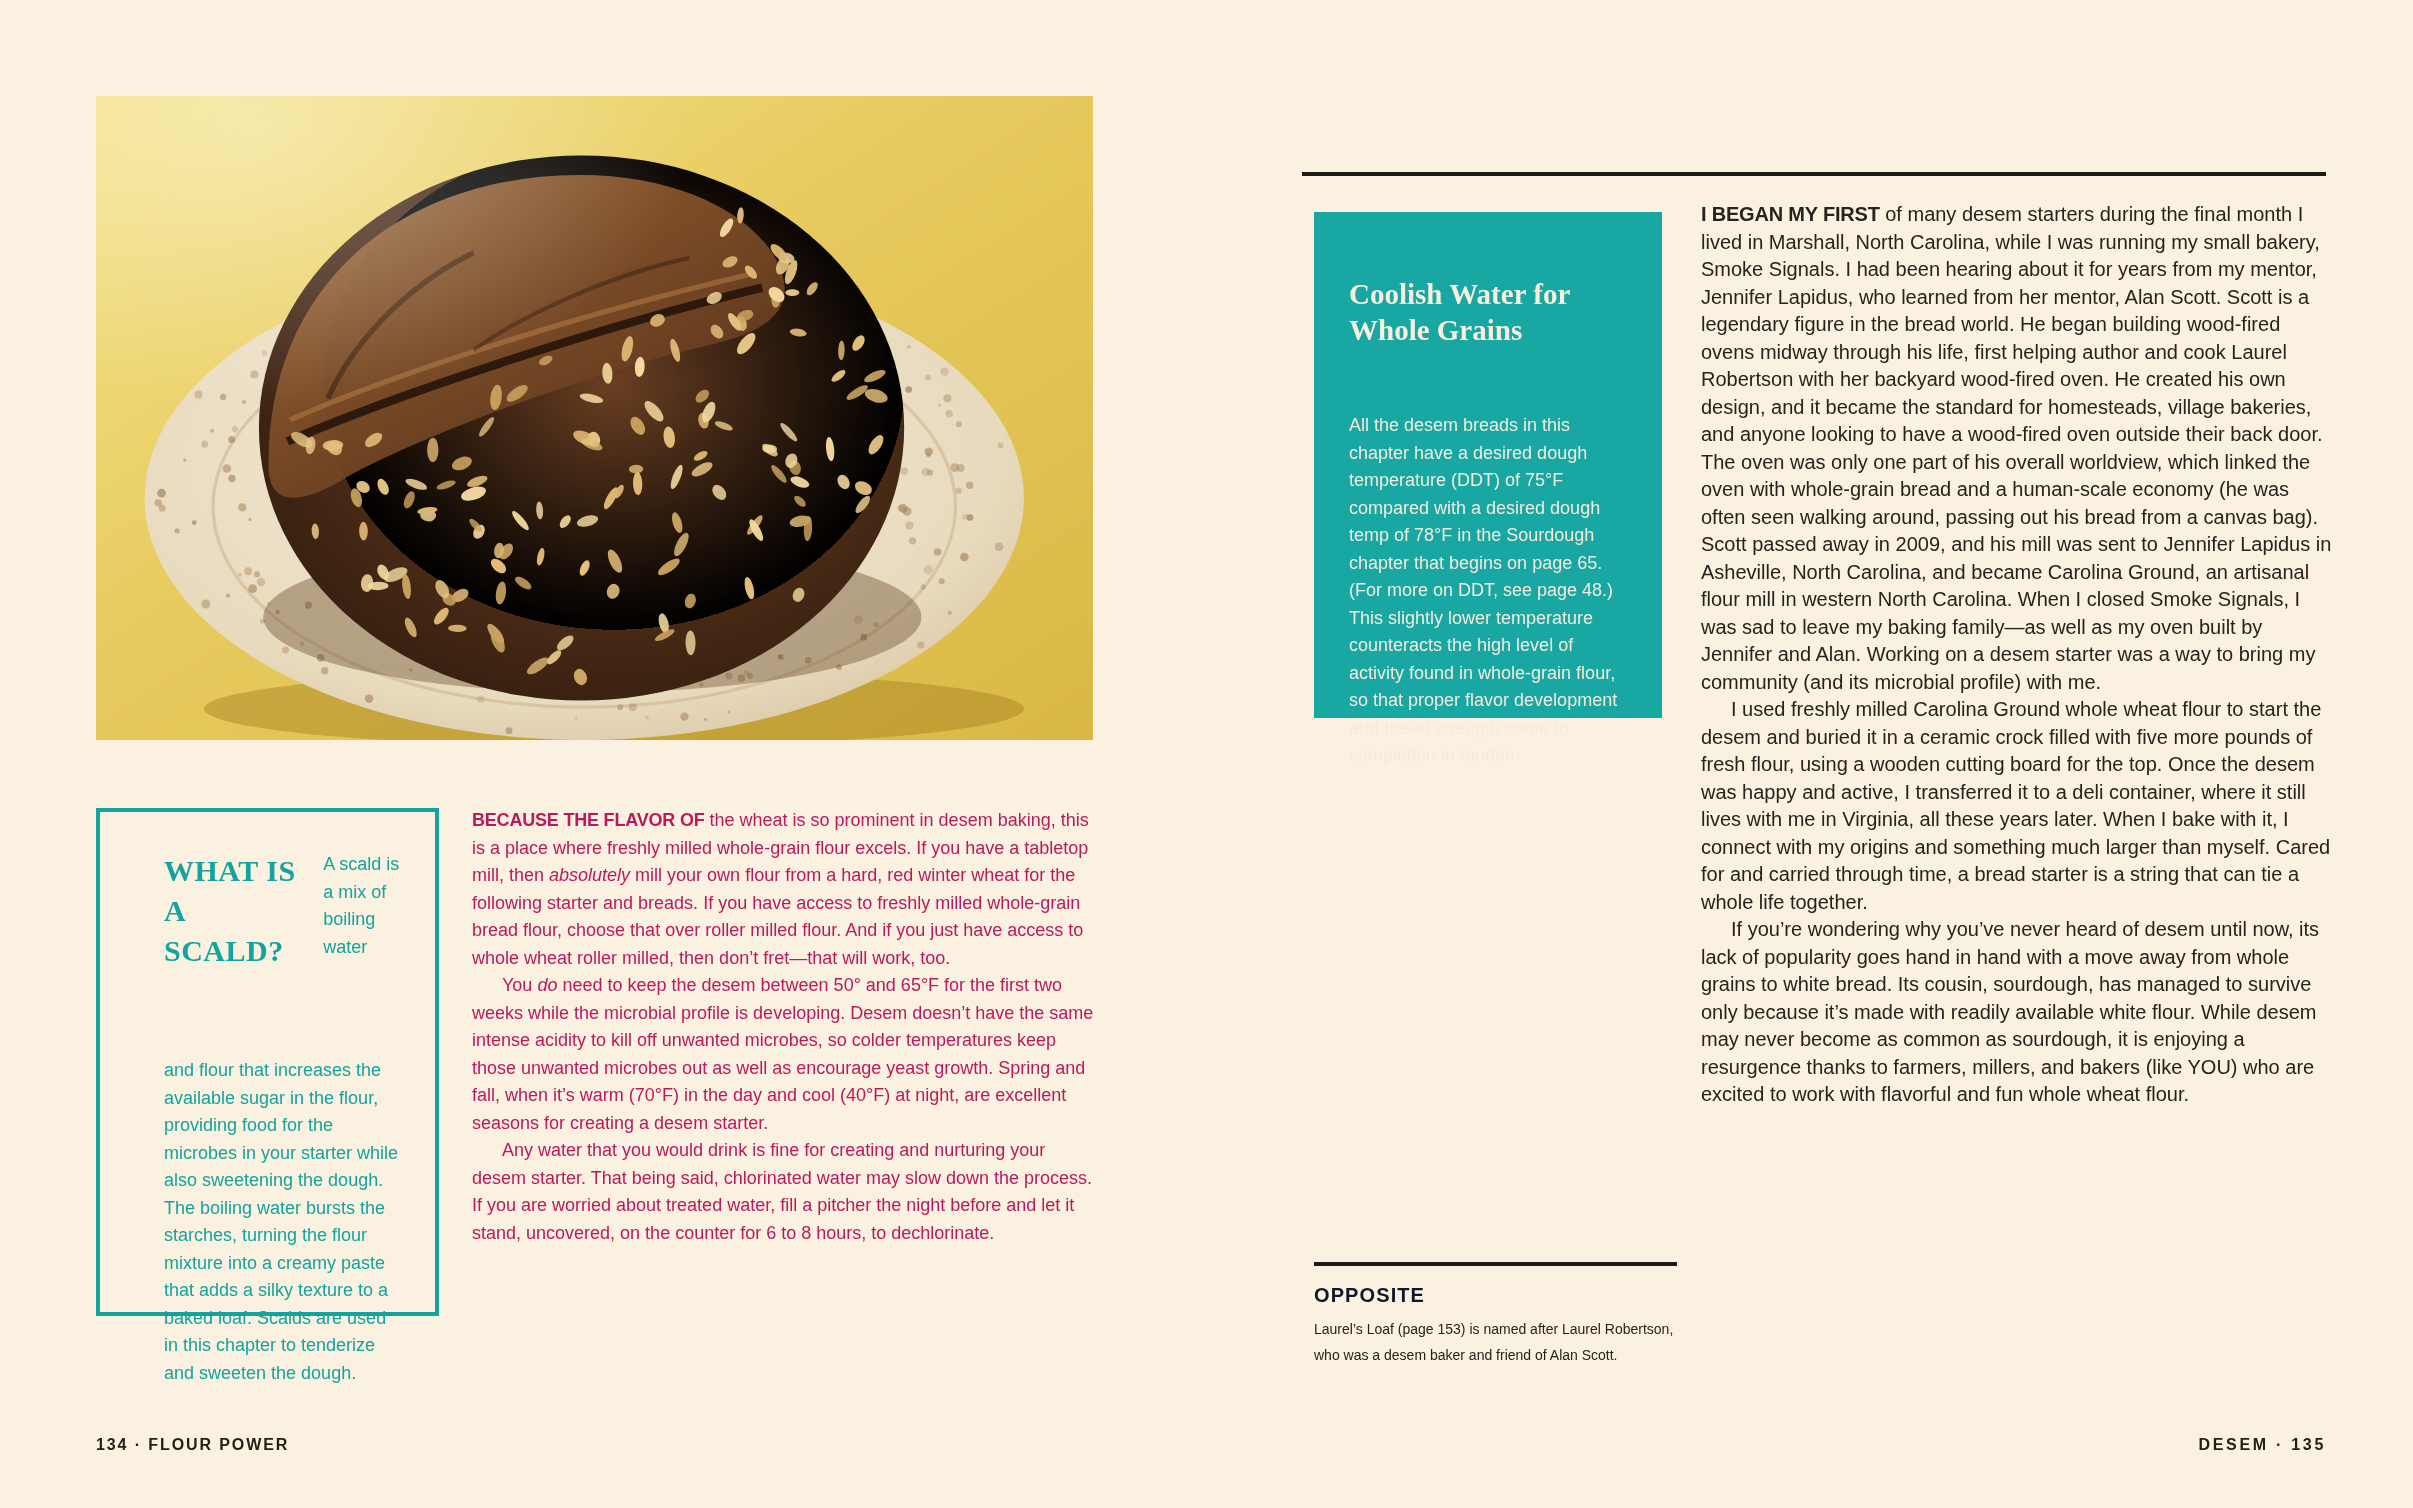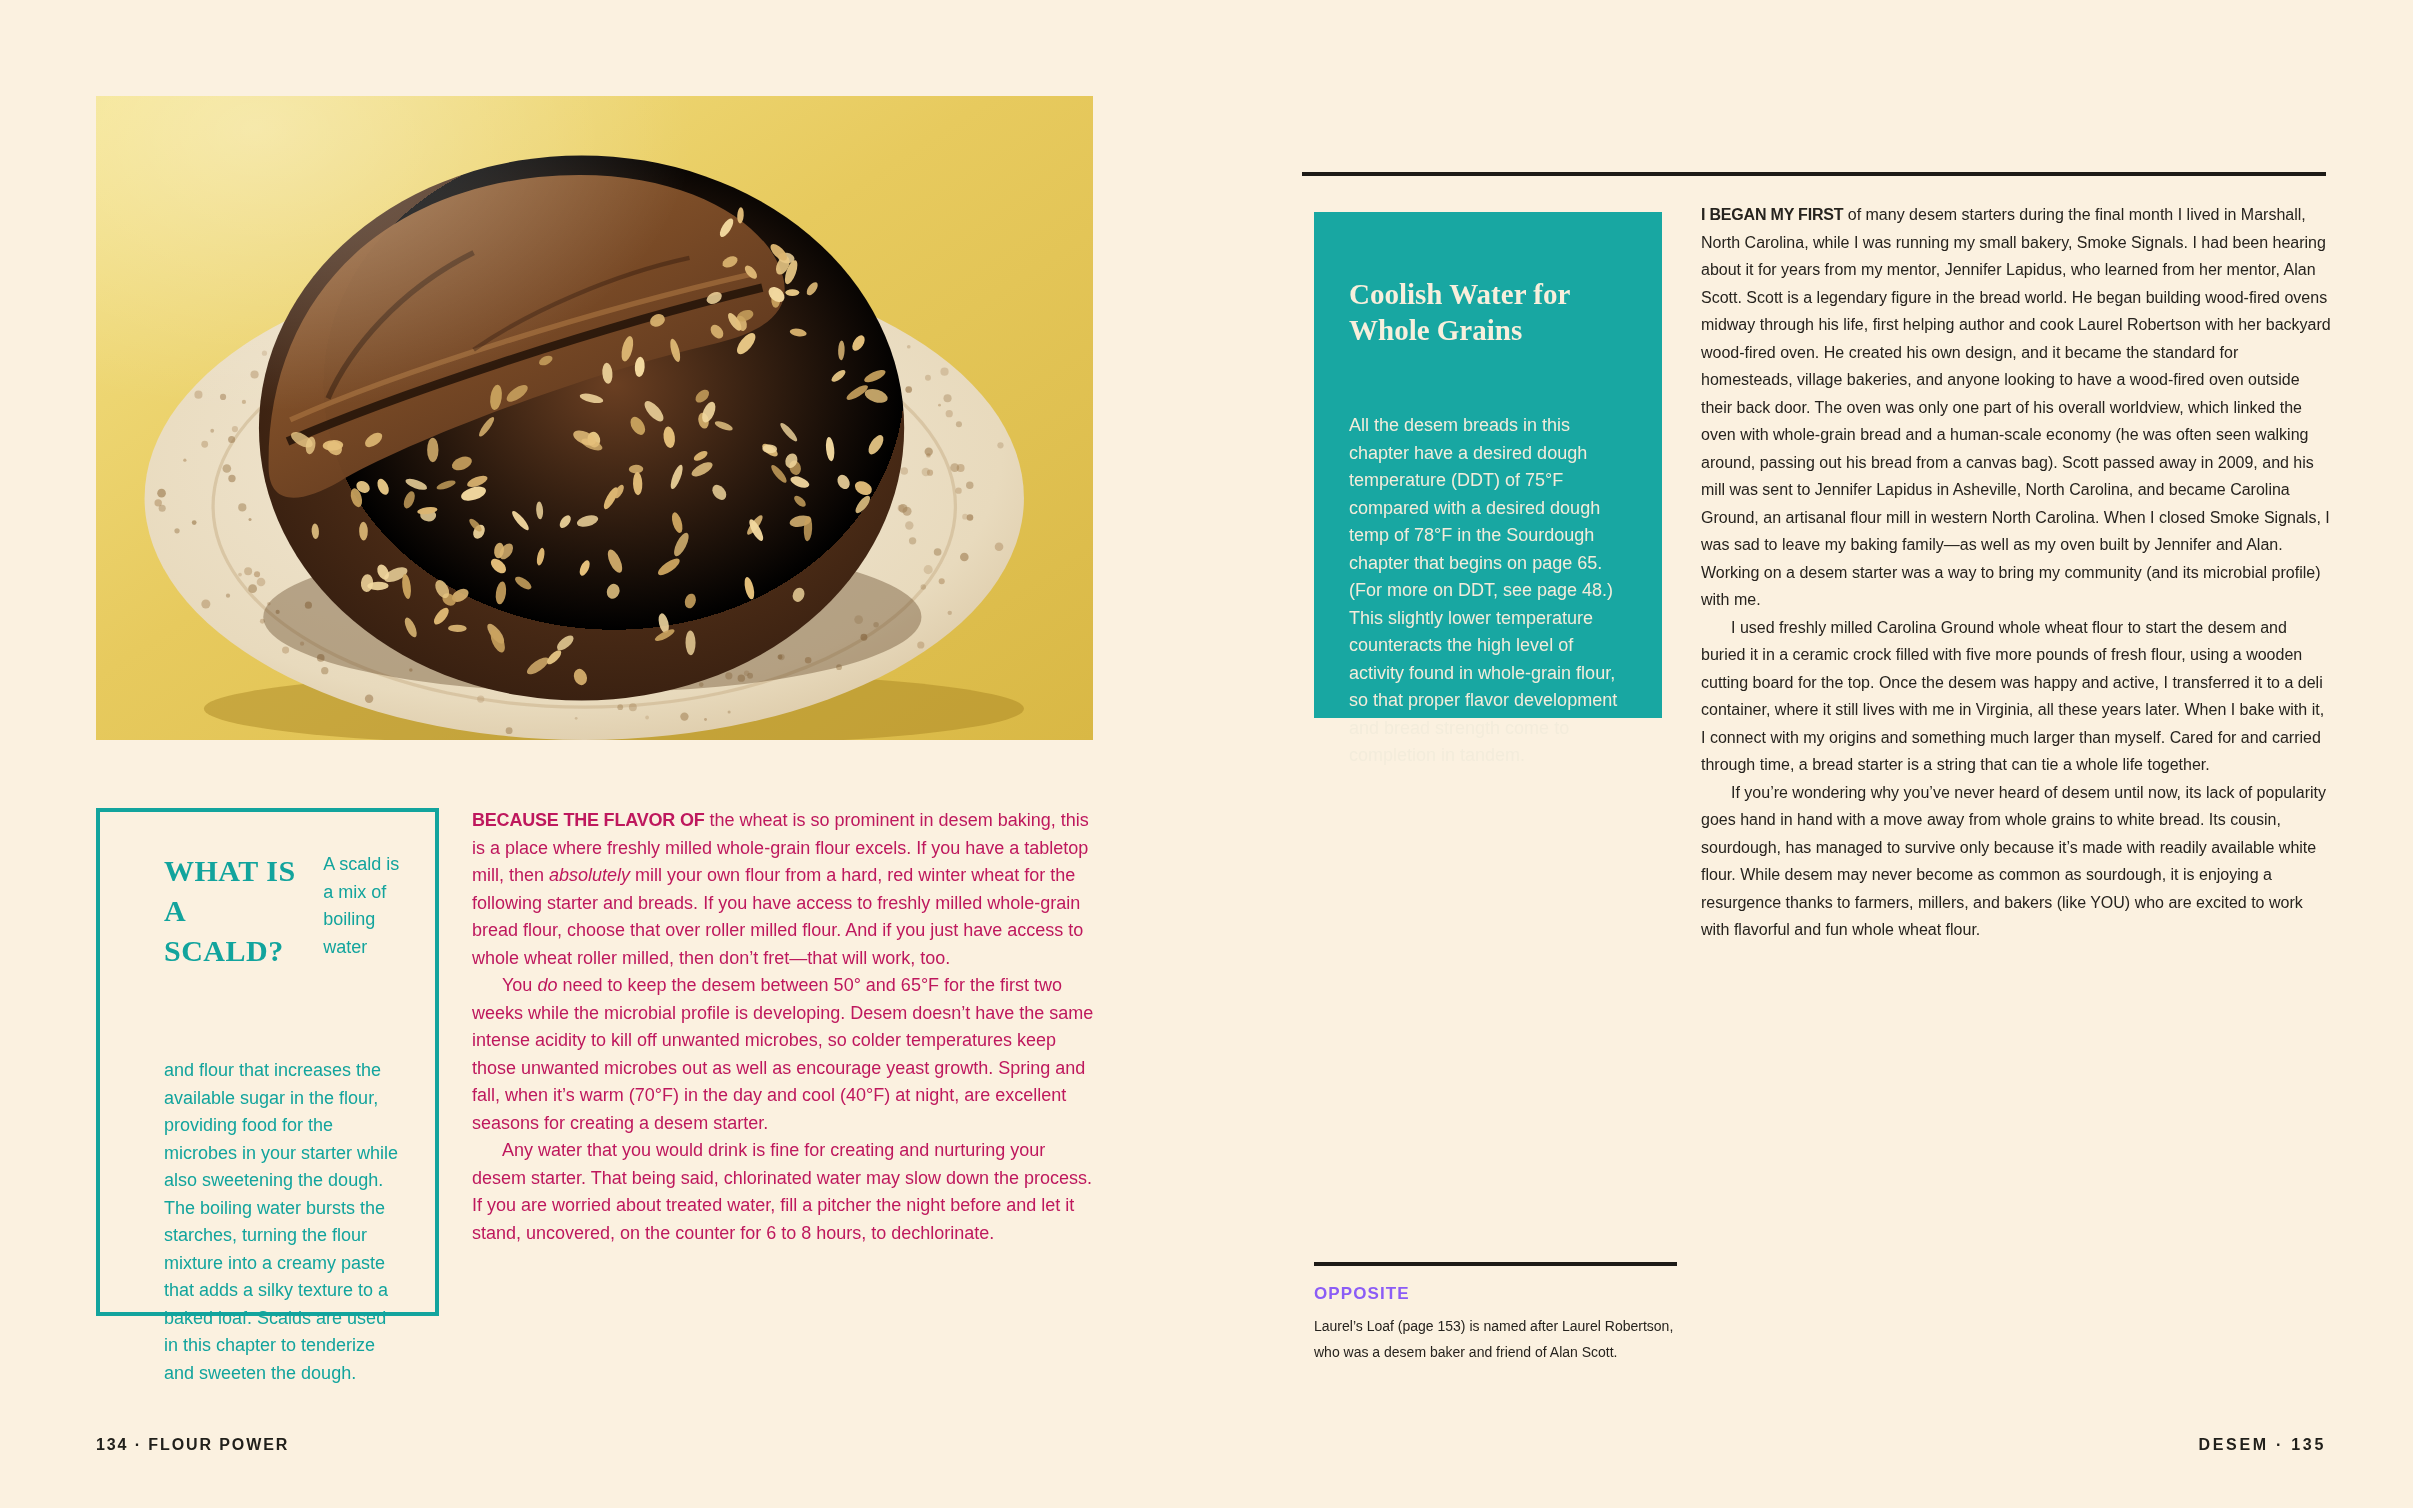--- a/index.html
+++ b/index.html
@@ -37,25 +37,25 @@
             letter-spacing:1.1px;}
   .rp-rule{position:absolute;left:1302px;top:172px;width:1024px;height:4.3px;background:#1d1b17;}
 
   .callout{position:absolute;left:1314px;top:212px;width:348px;height:506px;
            box-sizing:border-box;background:#18a7a2;padding:64px 32px 0 35px;}
   .callout-title{font-family:"Liberation Serif",serif;font-weight:700;color:#f8efdc;
                  font-size:29px;line-height:36px;}
   .callout-body{margin-top:64px;font-size:18px;line-height:27.5px;color:#f3ecdb;}
 
   .rp-body{position:absolute;left:1701px;top:201px;width:631px;
-           font-size:16px;line-height:27.5px;color:#26231e;}
+           font-size:20px;line-height:27.5px;color:#26231e;}
 
   .caption{position:absolute;left:1314px;top:1262px;width:372px;}
   .caption-rule{width:363px;height:3.8px;background:#1d1b17;}
-  .caption-label{margin-top:18.3px;font-size:17px;font-weight:700;letter-spacing:1.1px;color:#8b5cf6;}
+  .caption-label{margin-top:18.3px;font-size:20px;font-weight:700;letter-spacing:1.1px;color:#0f172a;}
   .caption-text{margin-top:8.6px;font-size:14px;line-height:26px;color:#26231e;}
 </style>
 </head>
 <body>
 
 <div class="spread">
 
   <div class="photo">
     <svg viewBox="0 0 1848 1193" preserveAspectRatio="none">
       <defs>

